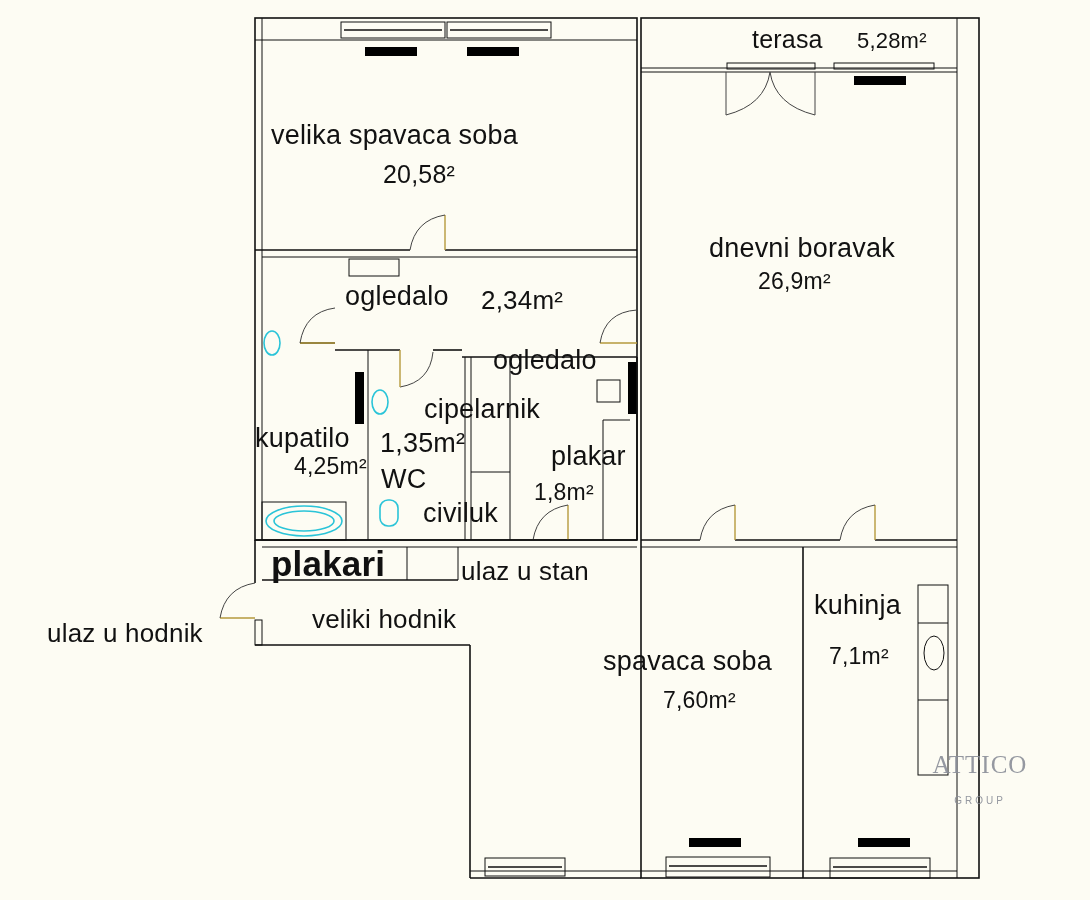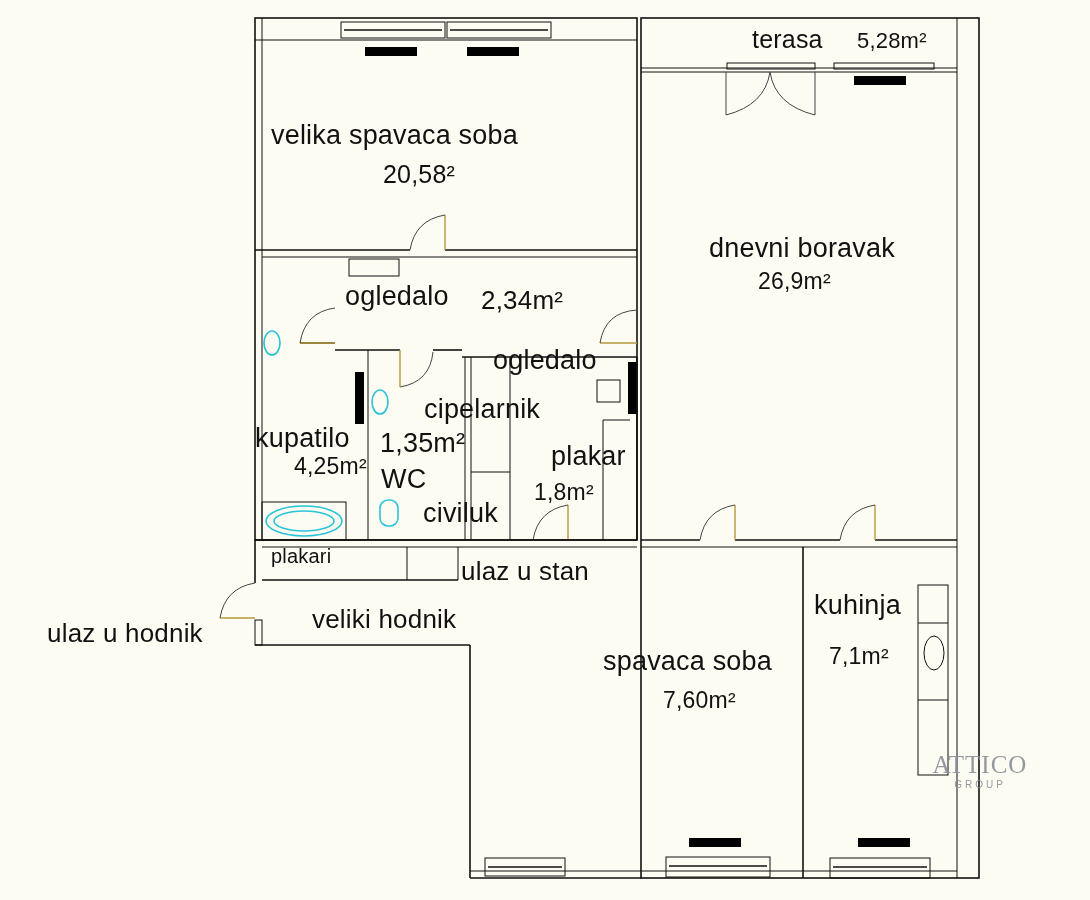--- a/index.html
+++ b/index.html
@@ -19,21 +19,21 @@
     .lbl {
       position: absolute; color: #111; font-size: 27px; line-height: 1;
       white-space: nowrap; letter-spacing: 0.2px;
     }
     .logo {
       position: absolute; left: 930px; top: 735px; width: 100px; text-align: center;
       color: #8a8e98; opacity: 0.9;
     }
     .logo .mono { font-family: "Liberation Serif", serif; font-size: 52px; line-height: 1; font-style: italic; letter-spacing: -8px; }
     .logo .brand { font-family: "Liberation Serif", serif; font-size: 25px; letter-spacing: 1px; margin-top: 16px; }
-    .logo .group { font-size: 10px; letter-spacing: 3px; }
+    .logo .group { font-size: 10px; letter-spacing: 3px; margin-top: 16px; }
   </style>
 </head>
 <body>
 
 <svg id="plan" width="1090" height="900" viewBox="0 0 1090 900">
 
   <g>
     <rect class="w" x="255" y="18" width="382" height="522"></rect>
     <line class="wt" x1="262" y1="18" x2="262" y2="540"></line>
     <line class="wt" x1="255" y1="40" x2="637" y2="40"></line>
@@ -172,21 +172,21 @@
 <div class="lbl" style="left:276px; top:455px; font-size:23px;margin-left:18px;">4,25m²</div>
 
 <div class="lbl" style="left:381px; top:466px;">WC</div>
 <div class="lbl" style="left:380px; top:430px; font-size:27px;">1,35m²</div>
 
 <div class="lbl" style="left:551px; top:443px;">plakar</div>
 <div class="lbl" style="left:534px; top:473px; font-size:23px;margin-top:8px;">1,8m²</div>
 
 <div class="lbl" style="left:423px; top:500px;">civiluk</div>
 
-<div class="lbl" style="left:271px; top:546px; font-size:20px;">plakari</div>
+<div class="lbl" style="left:271px; top:546px; font-size:35px;font-weight:bold;">plakari</div>
 
 <div class="lbl" style="left:461px; top:558px; font-size:26px;">ulaz u stan</div>
 
 <div class="lbl" style="left:47px; top:620px; font-size:26px;">ulaz u hodnik</div>
 
 <div class="lbl" style="left:312px; top:606px; font-size:26px;">veliki hodnik</div>
 
 <div class="lbl" style="left:603px; top:648px;">spavaca soba</div>
 <div class="lbl" style="left:663px; top:689px; font-size:23px;">7,60m²</div>
 

